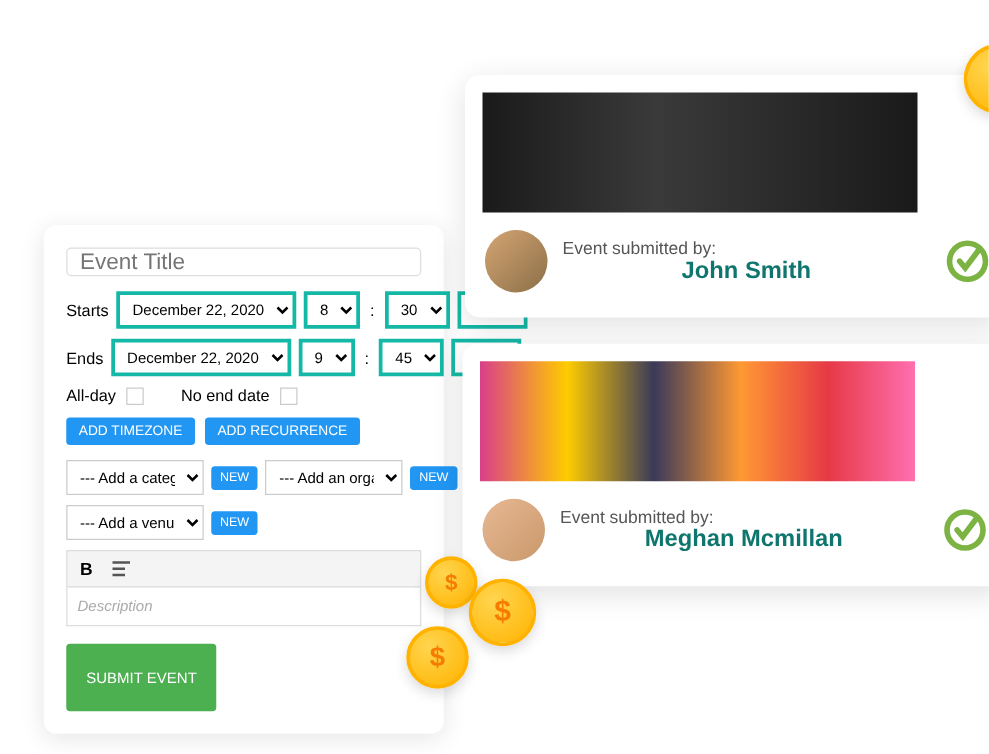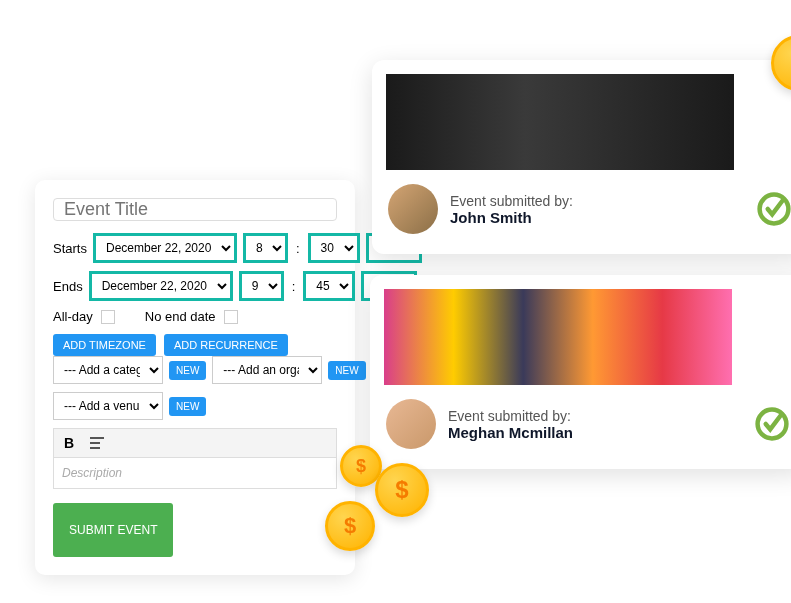--- a/index.html
+++ b/index.html
@@ -38,21 +38,21 @@
 .chk { width: 14px; height: 14px; border: 1px solid #ccc; background: #fff; }
 .blue-btn {
   background: #2196F3;
   color: #fff;
   border: none;
   padding: 5px 10px;
   font-size: 11px;
   border-radius: 3px;
   cursor: pointer;
 }
-.btn-row { display: flex; gap: 8px; margin-bottom: 0; }
+.btn-row { display: flex; gap: 8px; margin-bottom: 12px; }
 .sel-row { display: flex; gap: 6px; margin-bottom: 8px; align-items: center; }
 .sel { border: 1px solid #ccc; padding: 5px 6px; font-size: 12px; background: #fff; flex: 1; }
 .new-badge {
   background: #2196F3;
   color: #fff;
   font-size: 10px;
   padding: 4px 7px;
   border-radius: 3px;
 }
 .upload-btn {
@@ -119,21 +119,21 @@
 .event-meta { display: flex; align-items: center; padding: 0 16px 20px 16px; gap: 12px; }
 .avatar {
   width: 50px;
   height: 50px;
   border-radius: 50%;
   background: linear-gradient(135deg, #d4a574, #8b6f47);
 }
 .avatar.a2 { background: linear-gradient(135deg, #e8b894, #c9986a); }
 .meta-text { flex: 1; }
 .meta-label { font-size: 14px; color: #555; }
-.meta-name { font-size: 15px; font-weight: bold; color: #0f172a; }
+.meta-name { font-size: 19px; font-weight: bold; color: #0f766e; text-align: center; }
 .check-badge {
   width: 36px;
   height: 36px;
   position: relative;
 }
 .check-badge svg { width: 100%; height: 100%; }
 
 .coins { position: absolute; pointer-events: none; }
 .coins.top { right: 20px; top: 15px; }
 .coins.bottom { left: 325px; top: 445px; }

